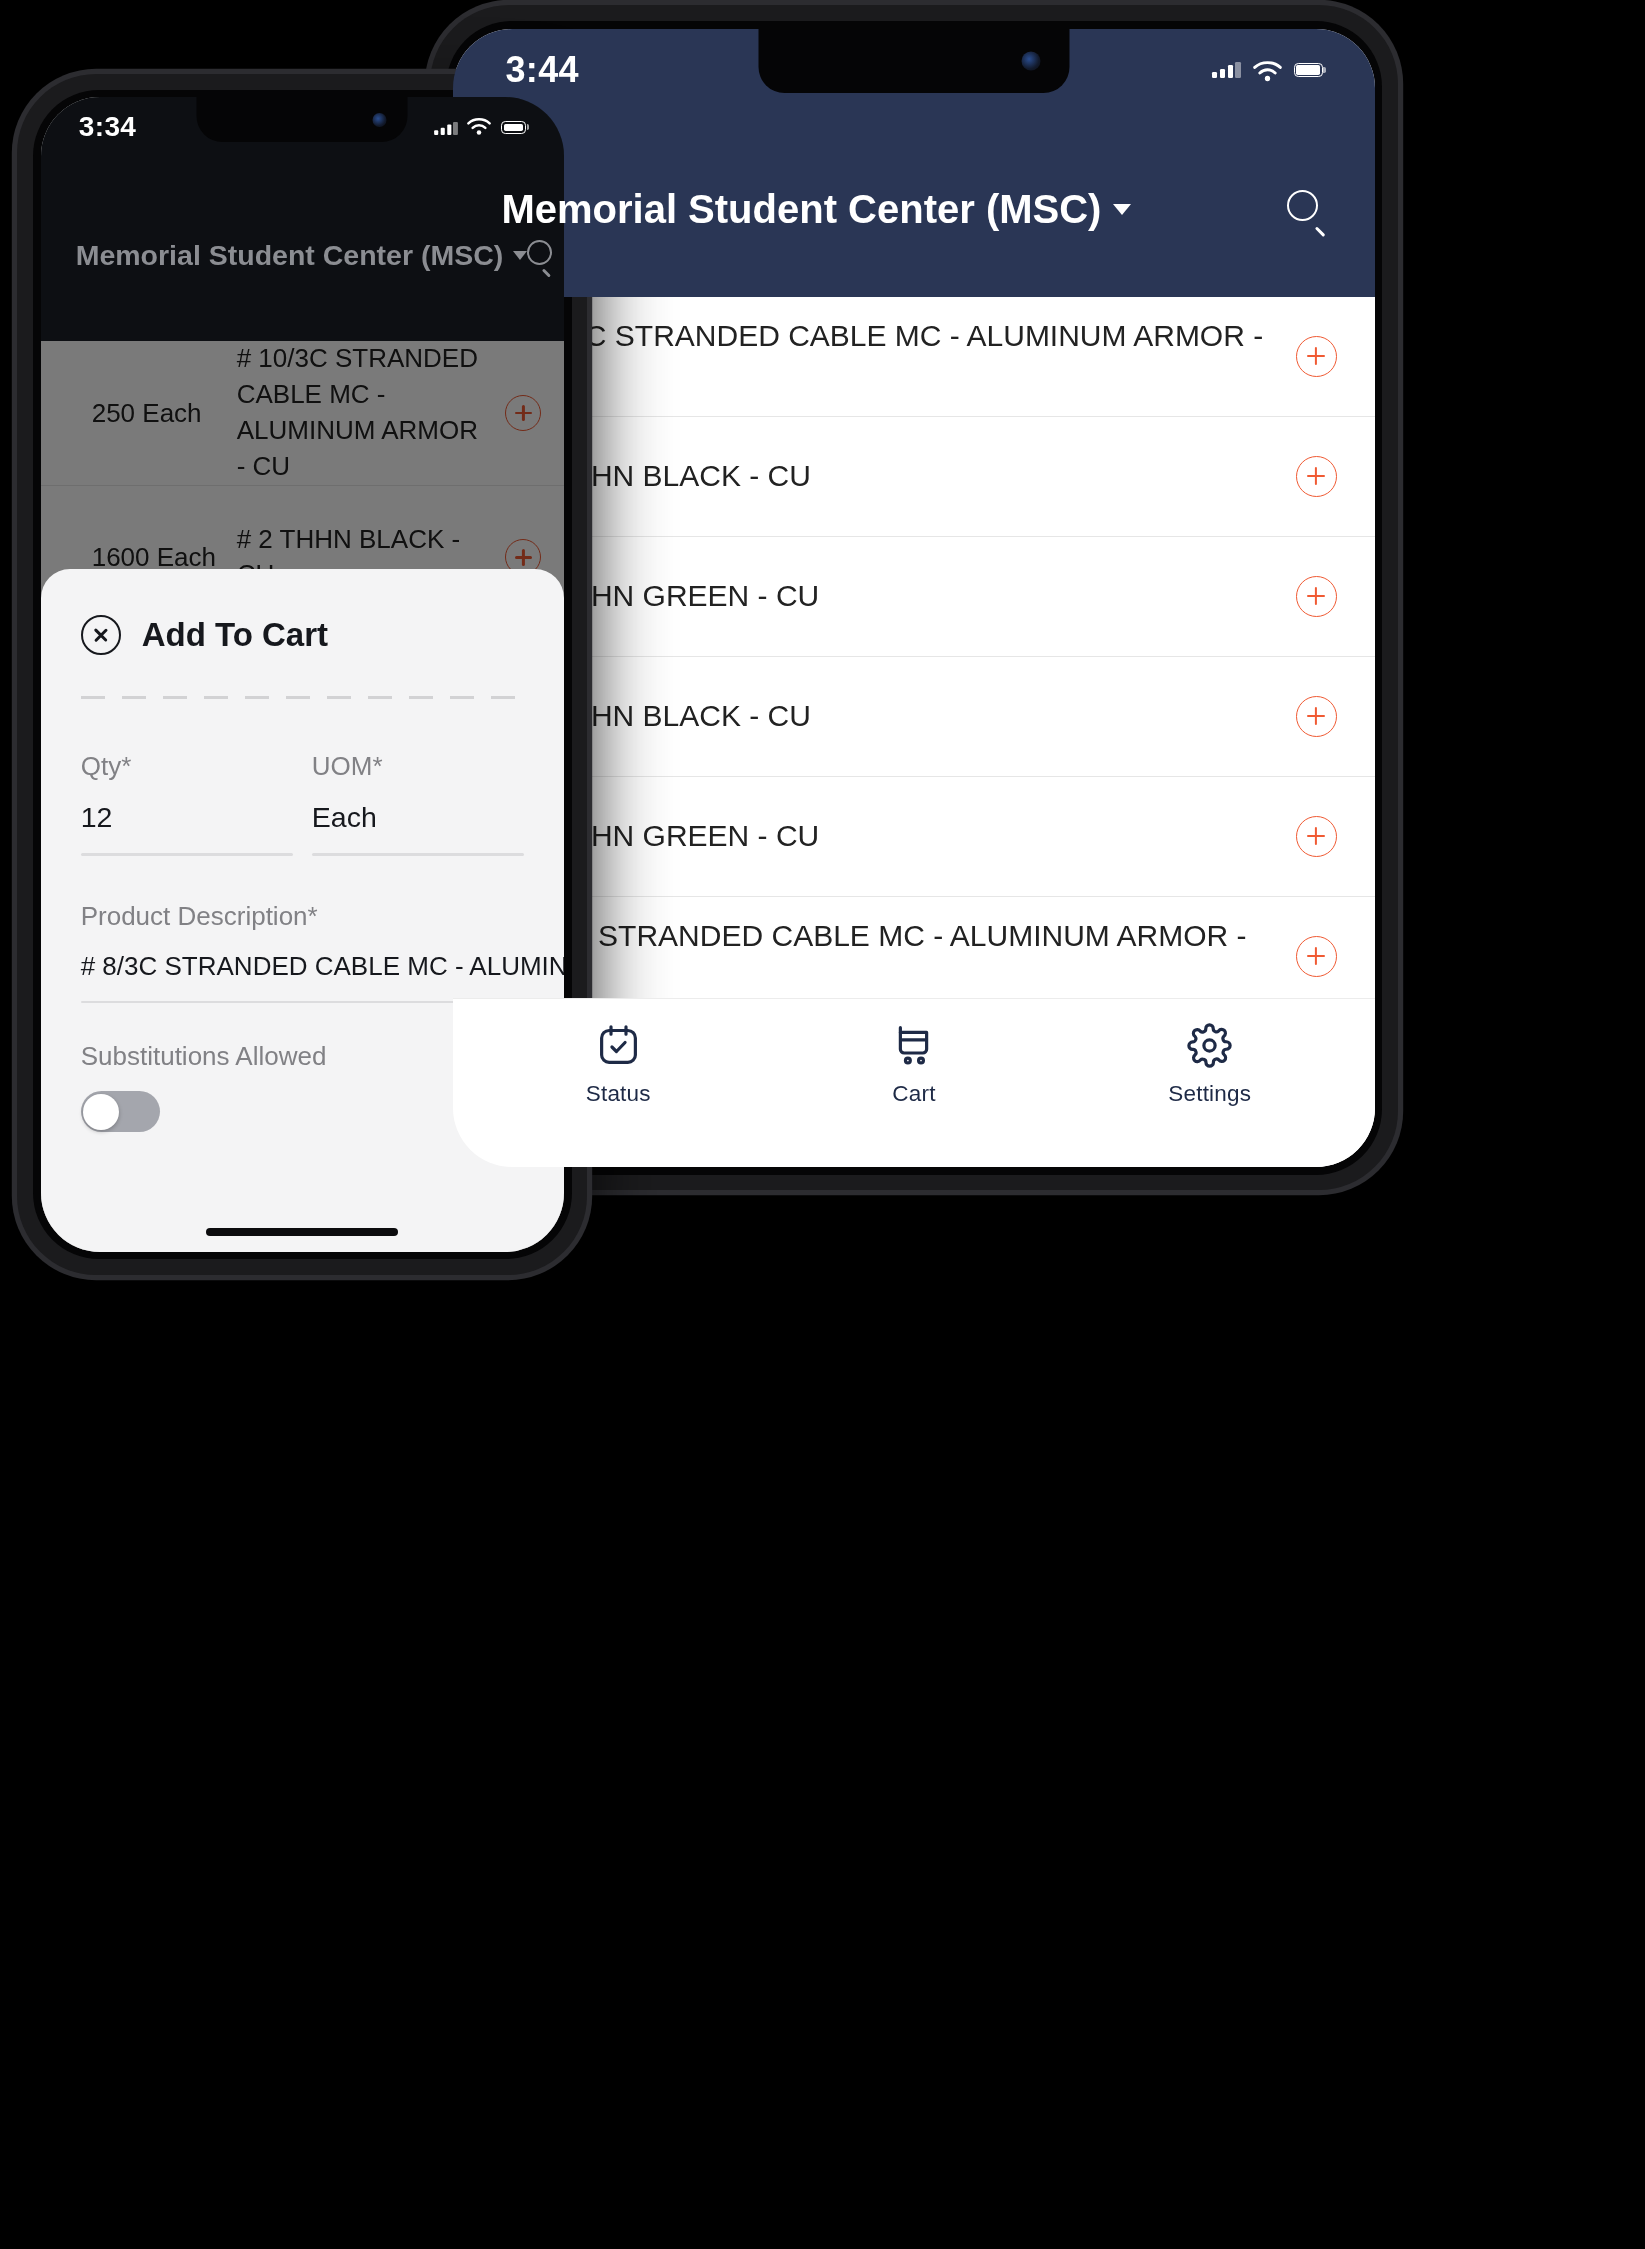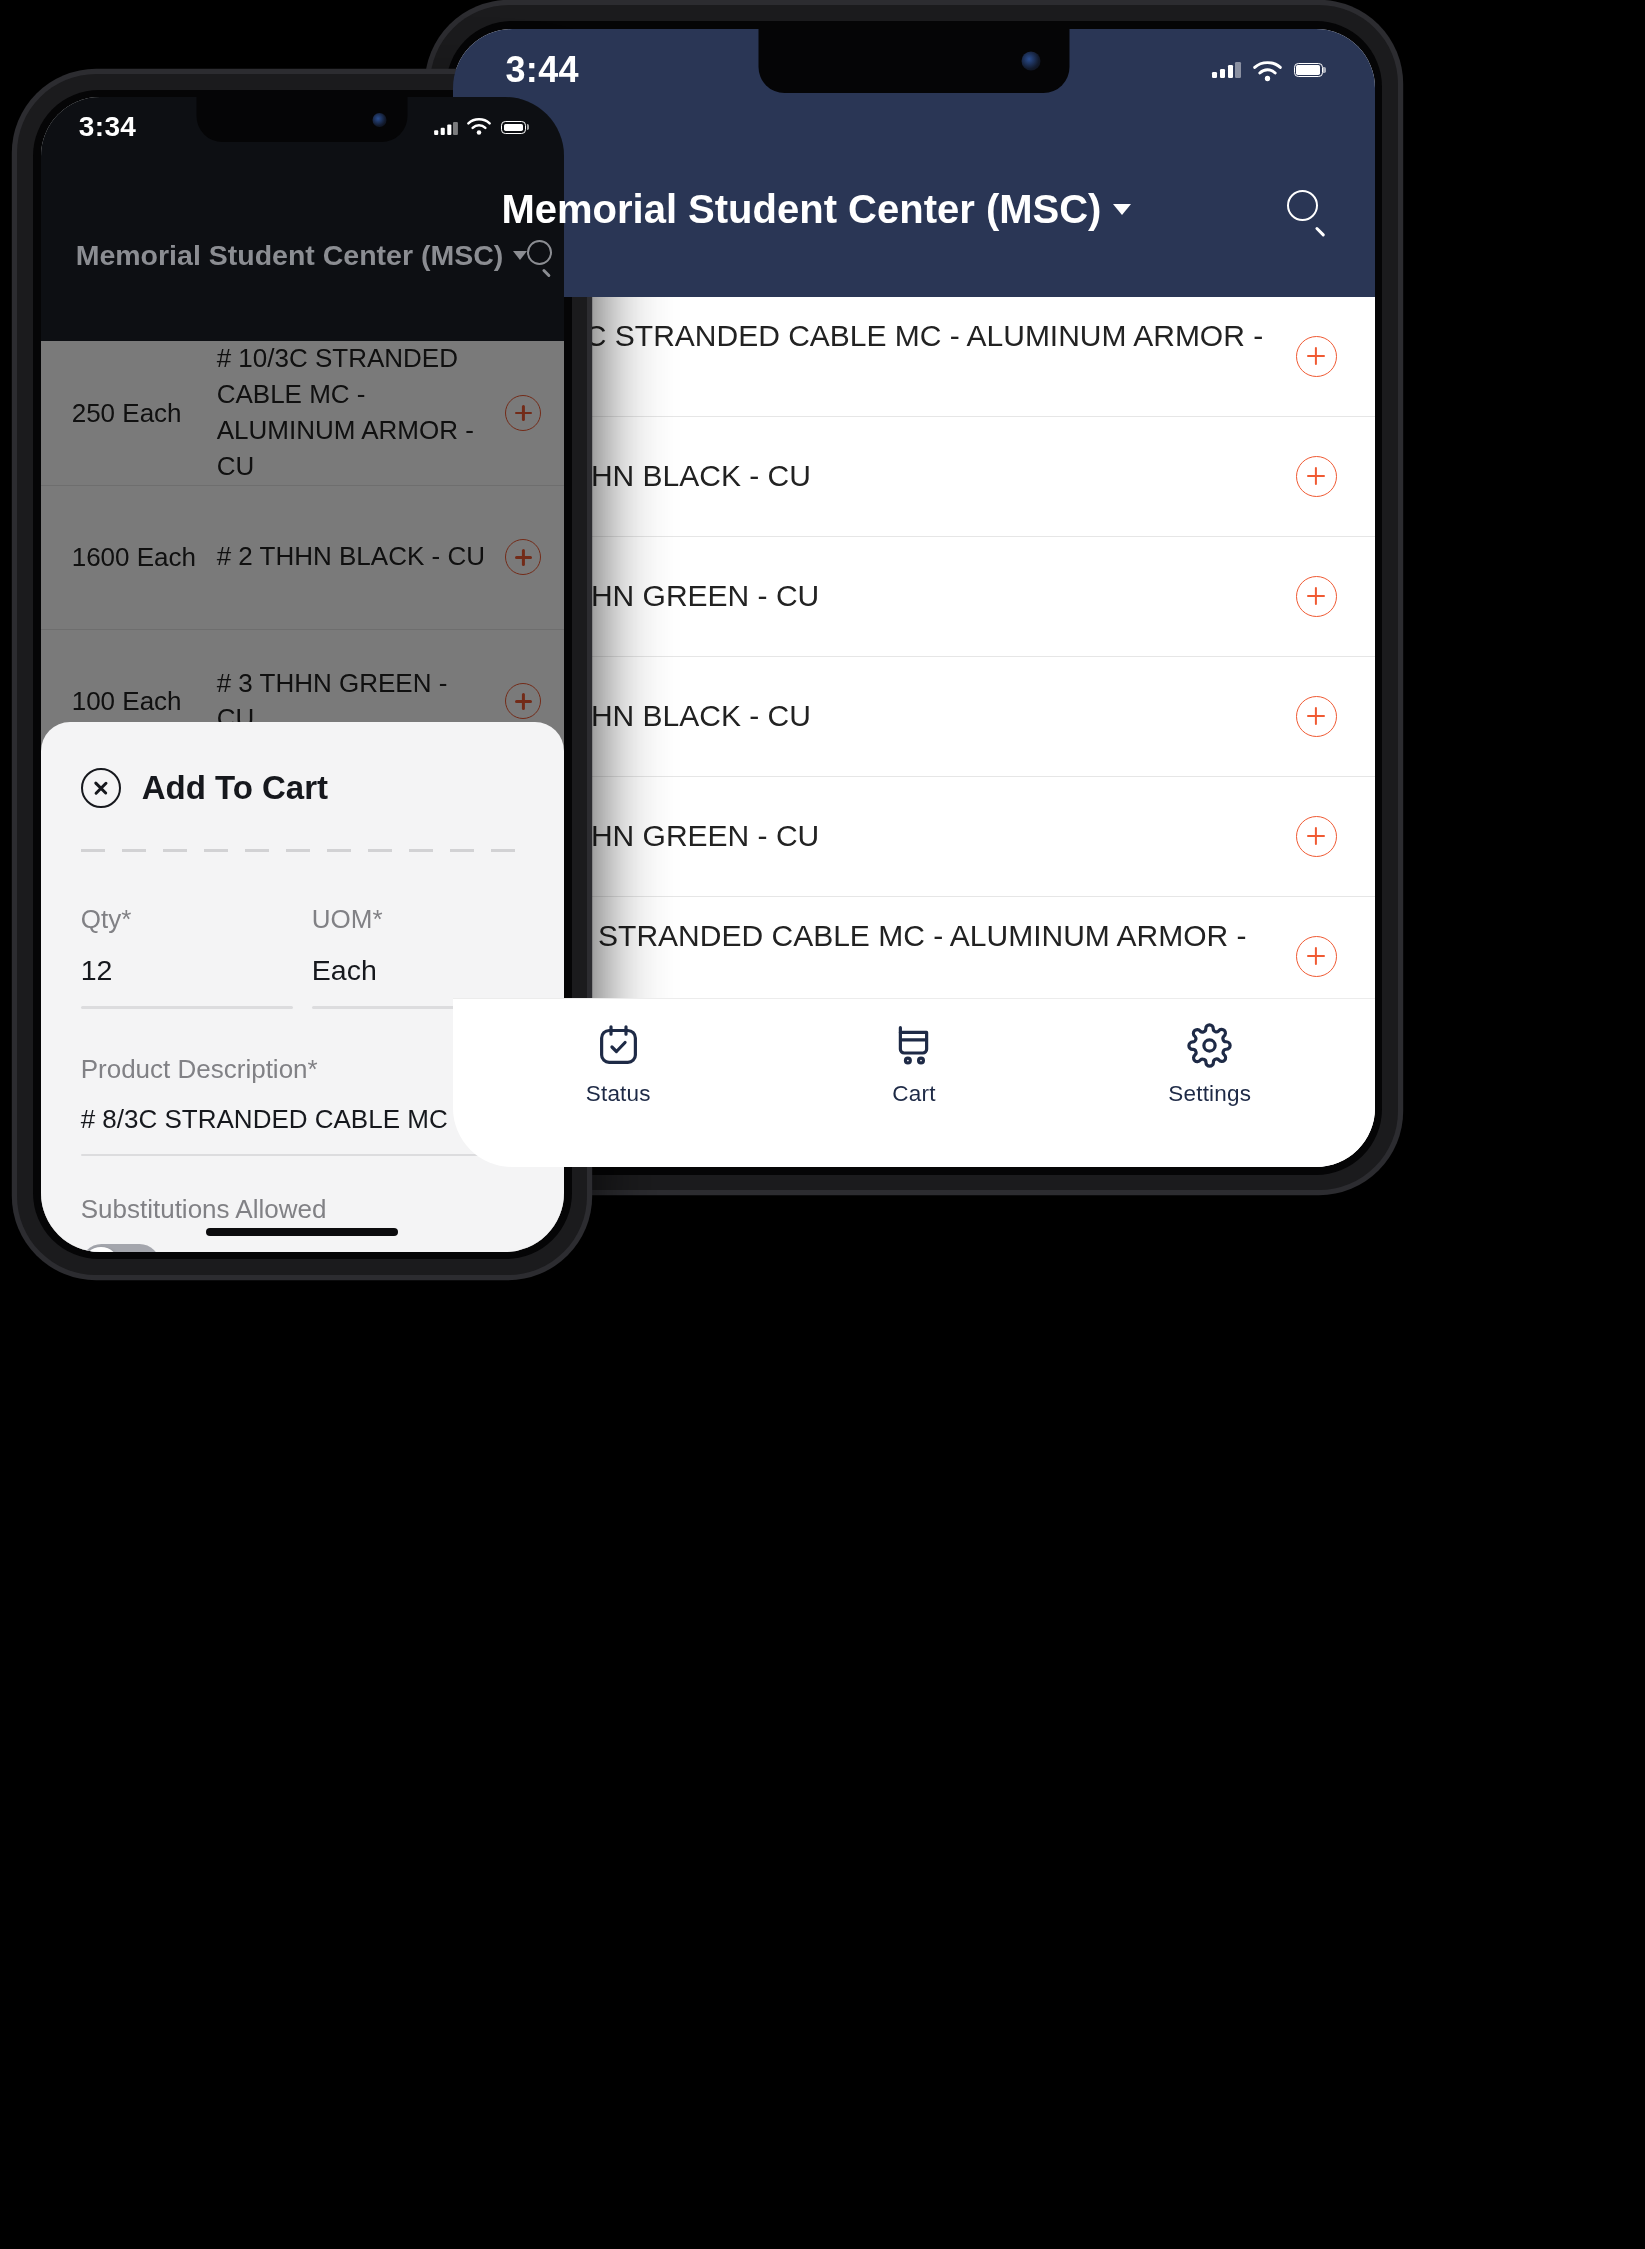--- a/index.html
+++ b/index.html
@@ -70,21 +70,21 @@
            border-top:11.2px solid currentColor; }
   .magnifier { position: relative; display:block; }
   .magnifier .ring { border: 2.6px solid currentColor; border-radius: 50%; }
   .magnifier .stick { position:absolute; right: -0.9px; bottom: 0.9px; height: 2.6px;
                       background: currentColor; border-radius: 1.7px; transform: rotate(45deg);
                       transform-origin: left center; }
 
   
   .list { position:absolute; left:0; right:0; overflow:hidden; }
   .row { display:flex; align-items:center; border-bottom: 0.9px solid #e6e6e6; background:#fff; }
-  .row .qty { color:#222; flex:0 0 auto; }
+  .row .qty { color:#222; flex:0 0 auto;margin-left:20px; }
   .row .desc { color:#222; flex:1 1 auto; line-height:1.38; }
   .plus { flex:0 0 auto; border:1.7px solid #f05a33; border-radius:50%;
           position:relative; color:#f05a33; }
   .plus::before, .plus::after { content:""; position:absolute; background:#f05a33; border-radius:1.7px;}
   .plus::before { left:50%; top:26%; width:2.2px; height:48%; transform:translateX(-50%); }
   .plus::after  { top:50%; left:26%; height:2.2px; width:48%; transform:translateY(-50%); }
 
   
   .tabbar { position:absolute; left:0; right:0; bottom:0; background:#fff;
             display:flex; align-items:flex-start; border-top:0.9px solid #ececec; z-index:20;gap:8px; }
@@ -284,21 +284,21 @@
             </div>
             <div class="row" style="min-height: 144px; padding: 0px 22.5px 0px 31px;">
               <div class="qty" style="font-size: 26px; width: 145px;">5408 Each</div>
               <div class="desc" style="font-size: 26px; padding-right: 15.6px;"># 6 THHN BLACK - CU</div>
               <span class="plus" style="width: 36px; height: 36px;"></span>
             </div>
           </div>
 
         <div class="scrim"></div>
 
-        <div class="sheet" style="height:530px;">
+        <div class="sheet" style="height:683px;">
 
           <div class="sheet-title" style="font-size:33px;margin-top:8.6px;">
             <span class="close-ic"></span>
             <span>Add To Cart</span>
           </div>
 
           <div class="dashed" style="margin-top:41px;"></div>
 
           <div style="display:flex;gap:19px;margin-top:52px;">
             <div style="flex:1 1 0;">

